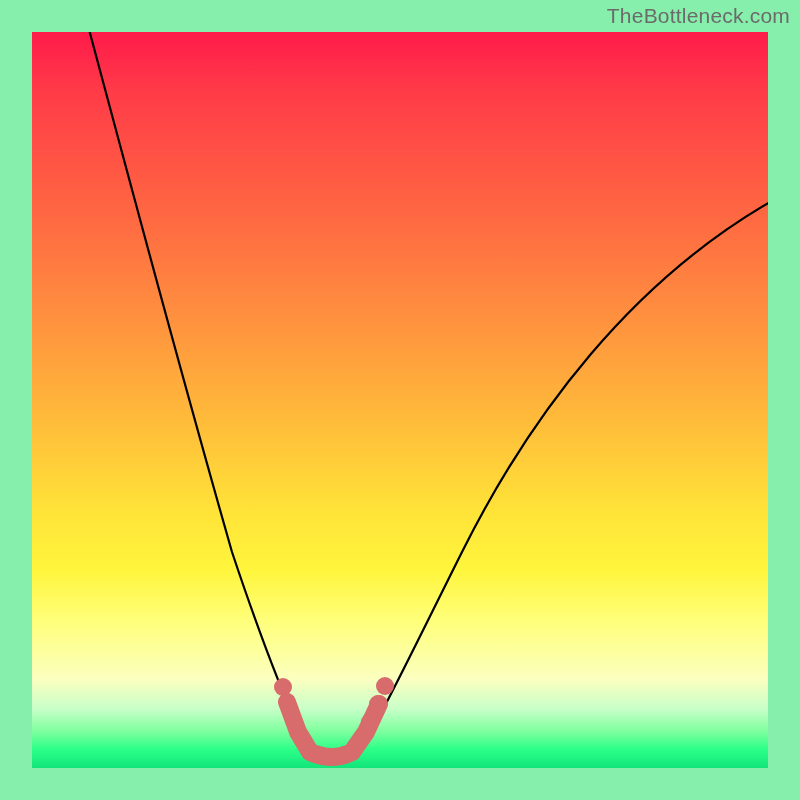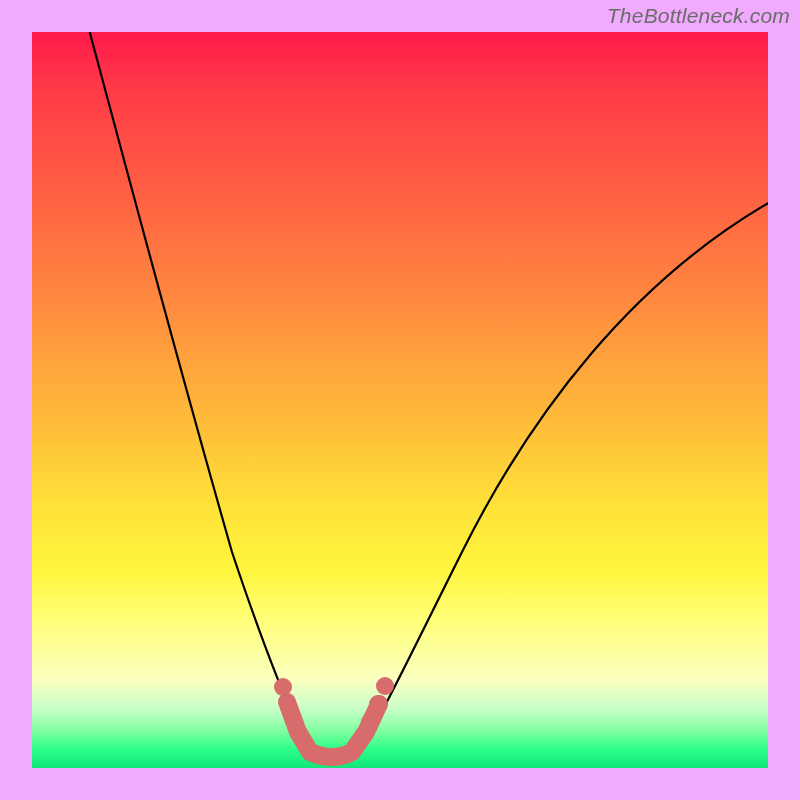--- a/index.html
+++ b/index.html
@@ -10,22 +10,21 @@
     background: #000;
     overflow: hidden;
     font-family: Arial, Helvetica, sans-serif;
   }
   .frame {
     position: absolute;
     left: 0;
     top: 0;
     width: 800px;
     height: 800px;
-    background: #f0abfc;
-    font-style: italic;
+    background: #86efac;
   }
   .plot-area {
     position: absolute;
     
     left: 32px;
     top: 32px;
     width: 736px;
     height: 736px;
     overflow: hidden;
   }

